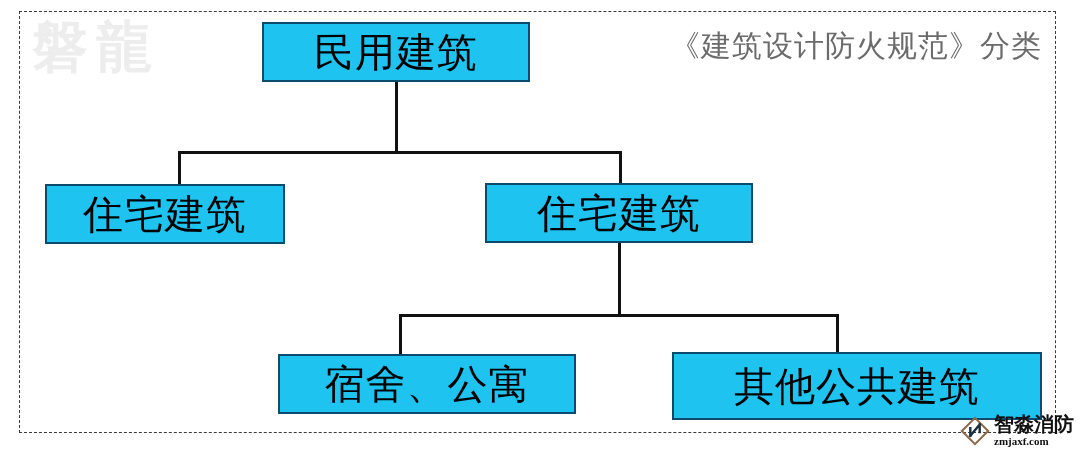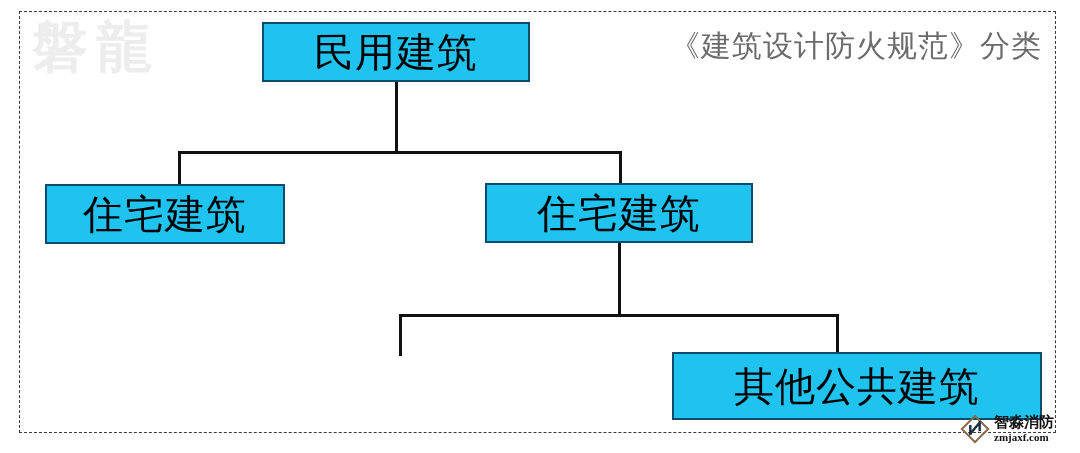--- a/index.html
+++ b/index.html
@@ -117,21 +117,21 @@
     flex: 0 0 auto;
   }
   #brand-text {
     display: flex;
     flex-direction: column;
     justify-content: center;
     line-height: 1;
   }
   #brand-name {
     font-family: "DejaVu Sans", "Liberation Sans", sans-serif;
-    font-size: 15px;
+    font-size: 20px;
     font-weight: 700;
     color: #111111;
     letter-spacing: 0px;
     white-space: nowrap;
   }
   #brand-url {
     font-family: Liberation Serif, serif;
     font-size: 11px;
     font-weight: 700;
     color: #111111;
@@ -166,20 +166,23 @@
   </div>
 
   <div id="node-zhuzhai" class="node">
     <span class="txt">住宅建筑</span>
   </div>
 
   <div id="node-gonggong" class="node">
     <span class="txt">住宅建筑</span>
   </div>
 
+  <div id="node-sushe" class="node">
+    <span class="txt">宿舍、公寓</span>
+  </div>
 
   <div id="node-qita" class="node">
     <span class="txt">其他公共建筑</span>
   </div>
 
   <div id="brand">
     <svg id="brand-mark" viewBox="0 0 32 32">
       <polygon points="16,2 30,16 16,30 2,16" fill="none" stroke="#8a6a48" stroke-width="2.2"></polygon>
       <path d="M11 21 L21 9 M21 9 L21 17 M11 21 L11 13" fill="none" stroke="#1d3040" stroke-width="2.6" stroke-linecap="square"></path>
     </svg>

